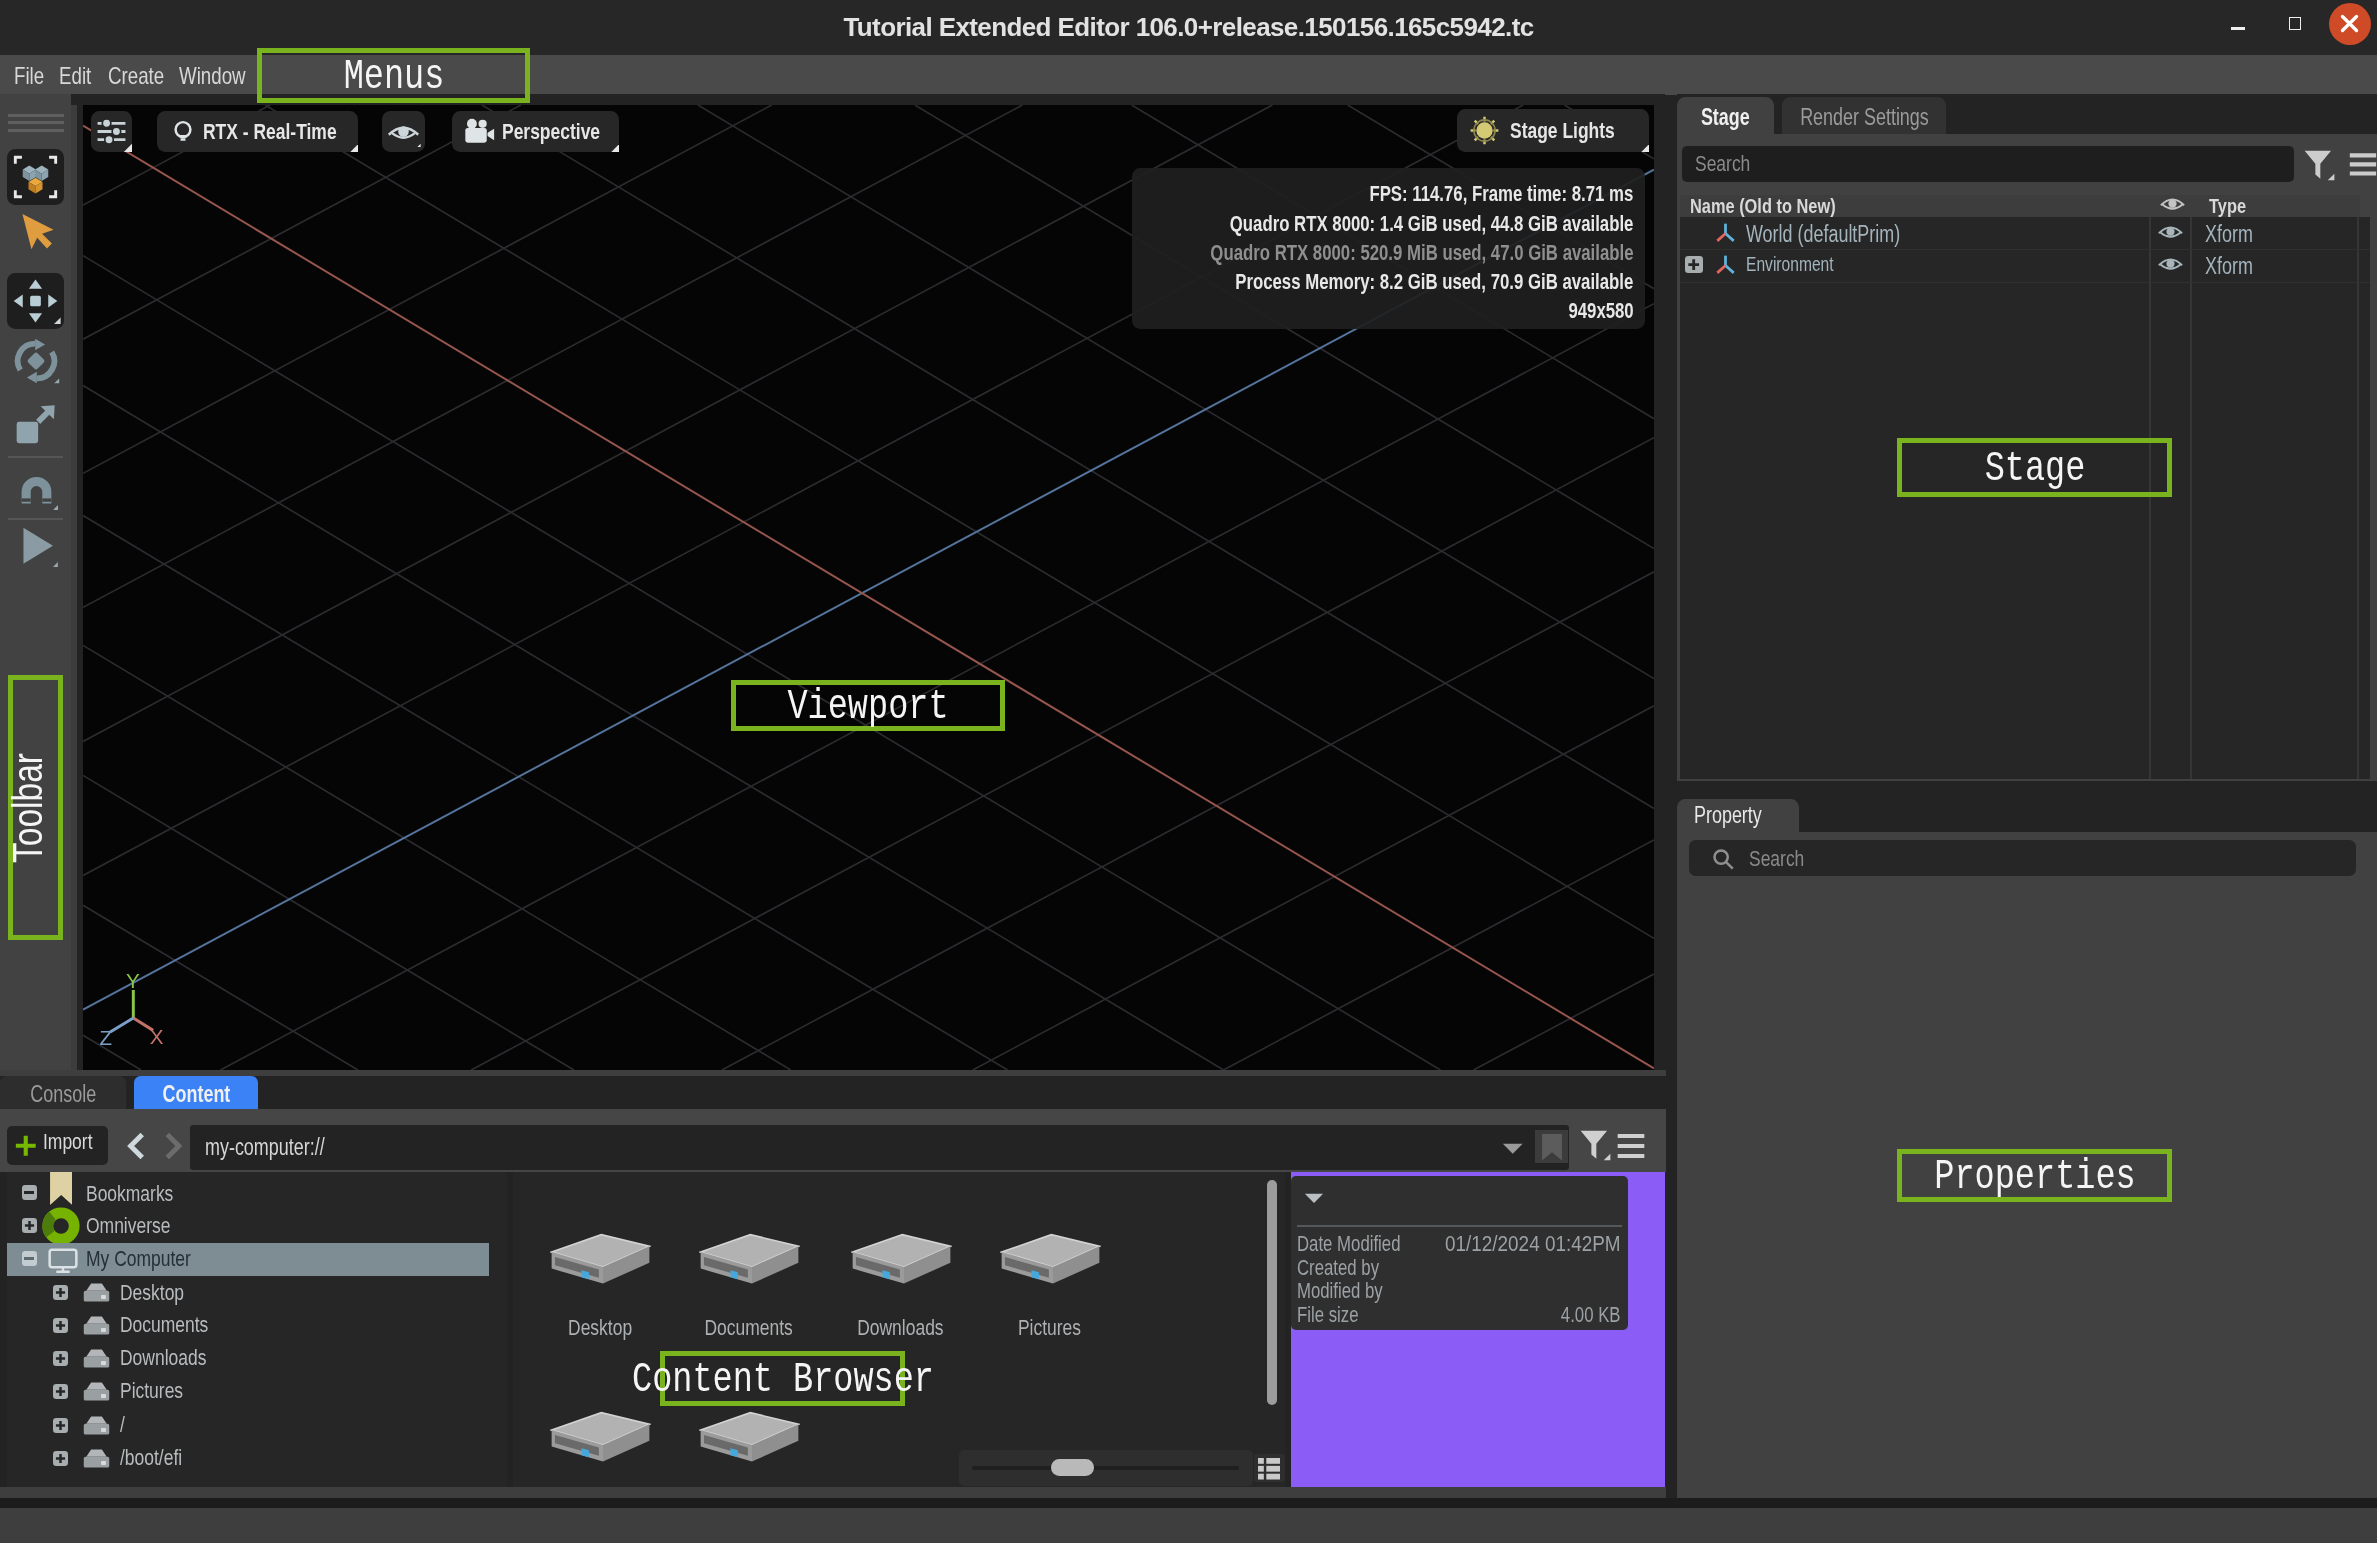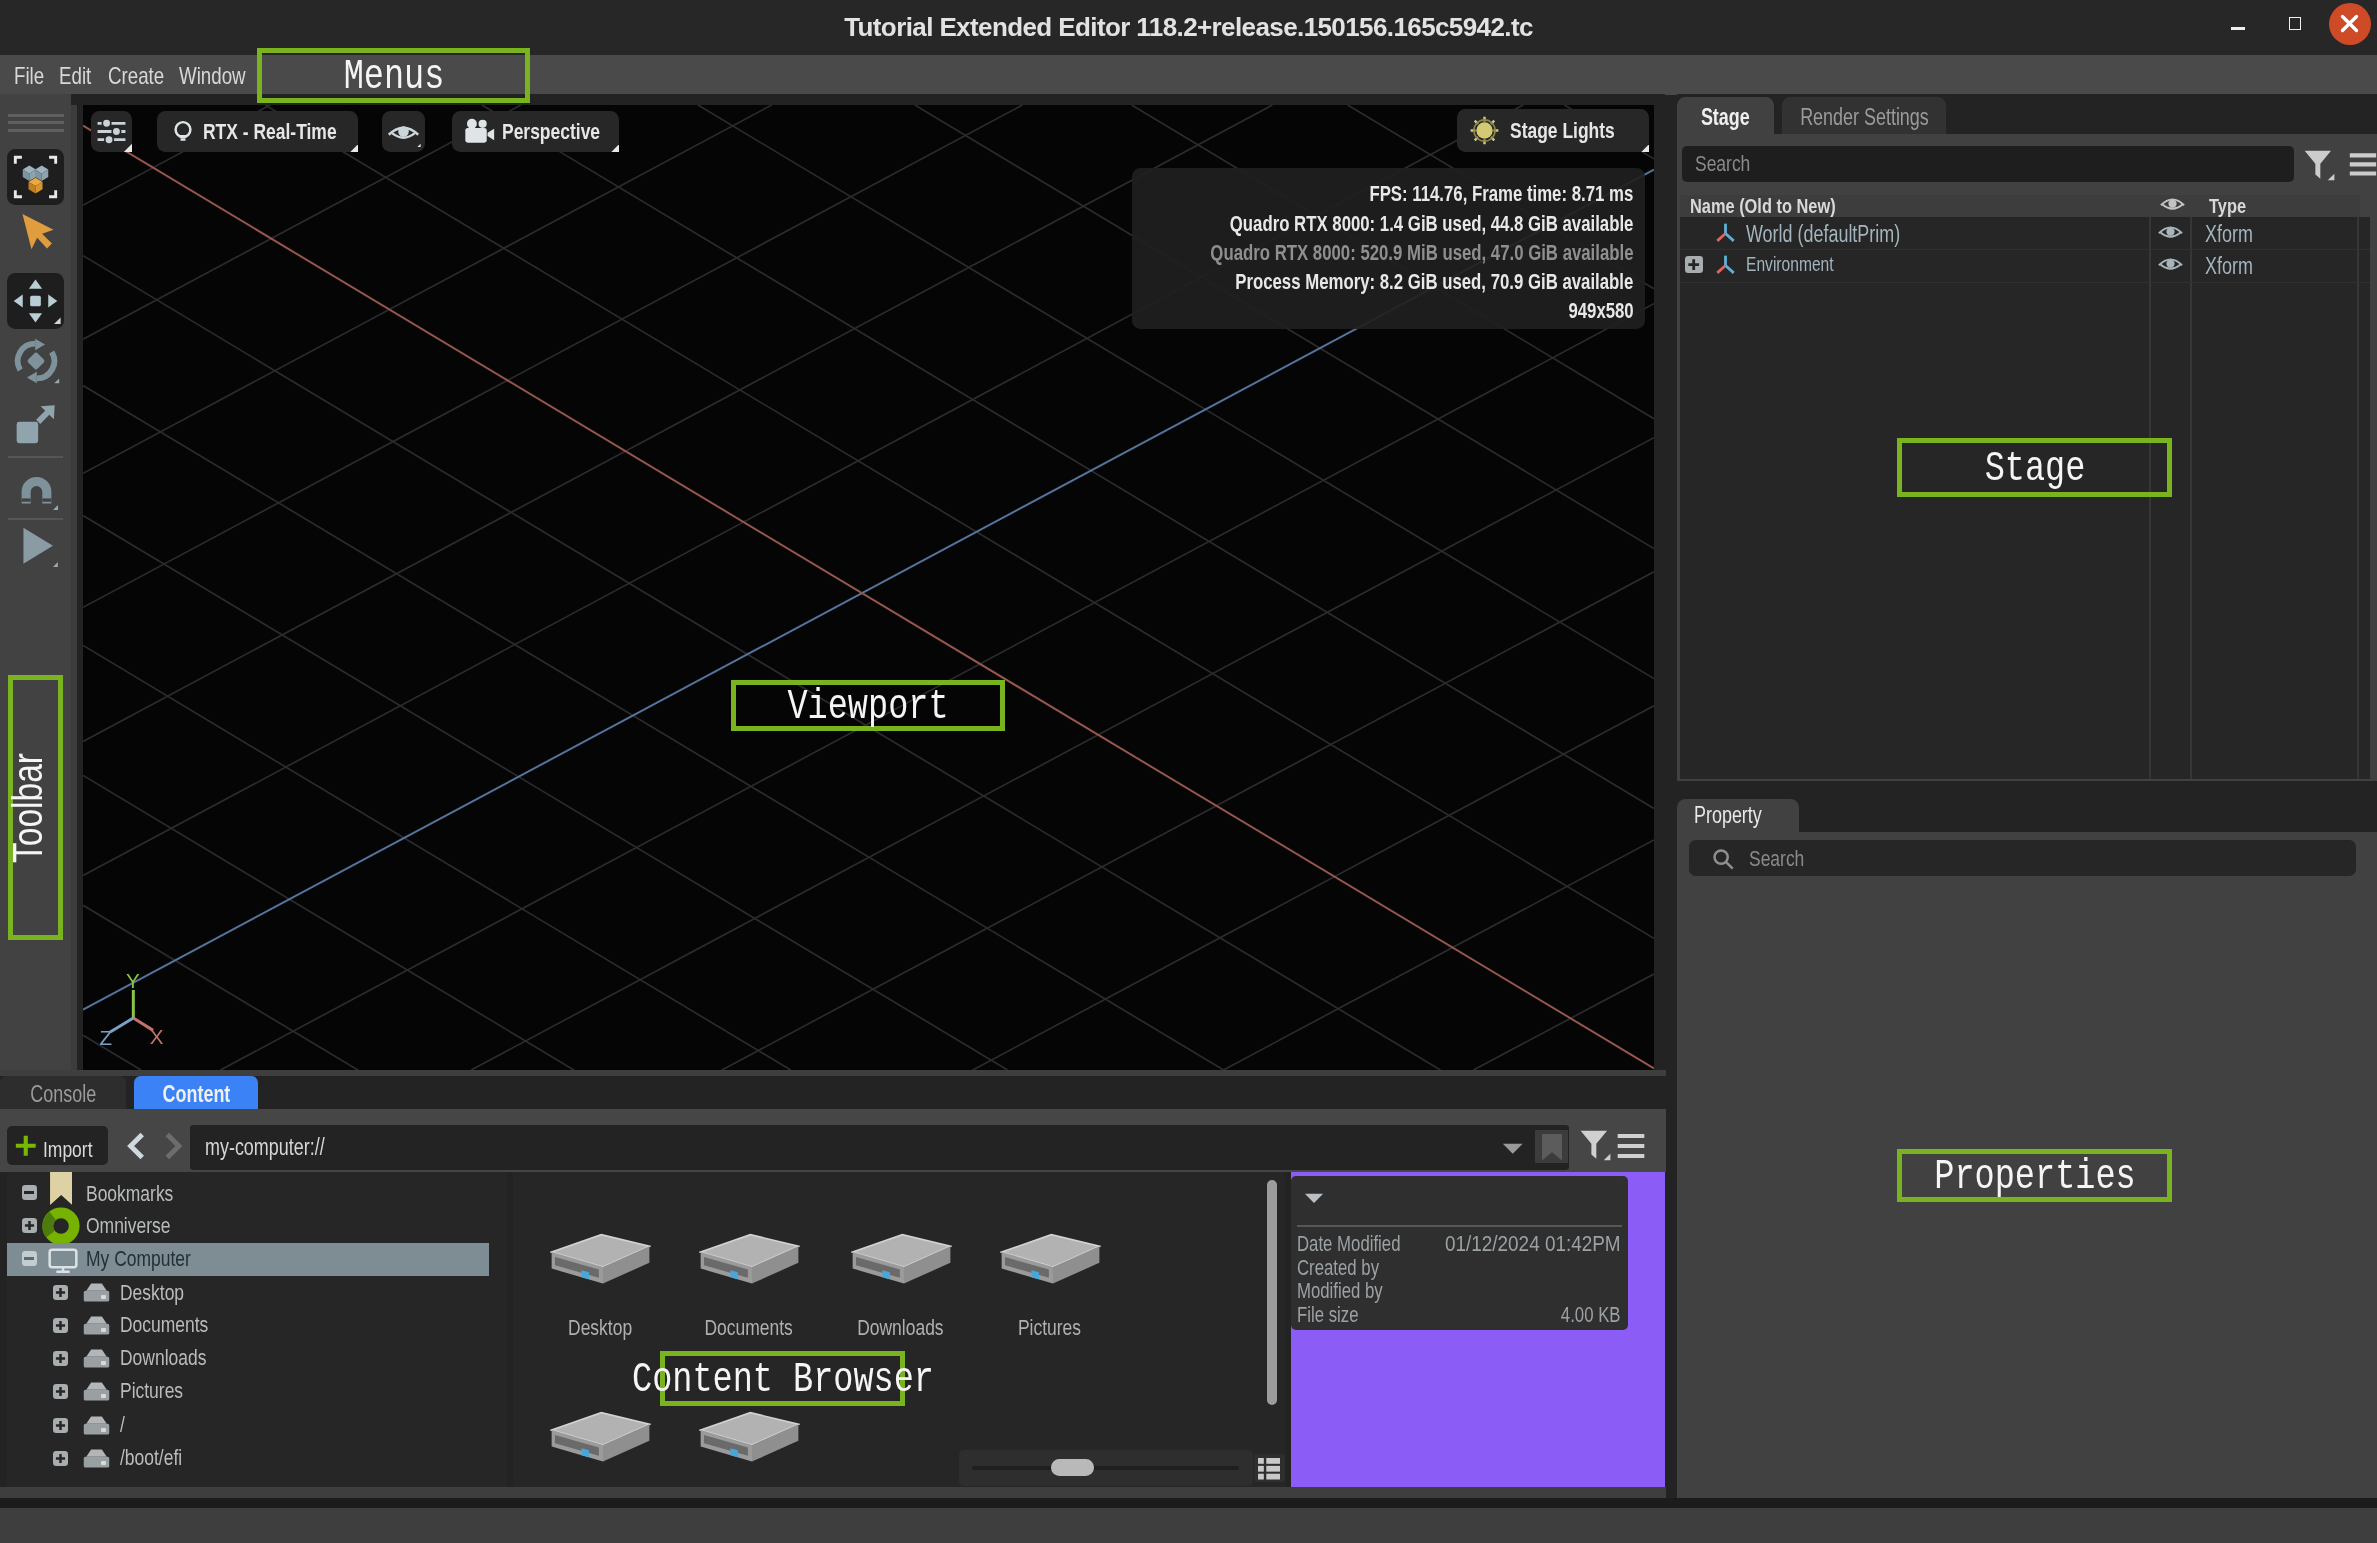--- a/index.html
+++ b/index.html
@@ -9,21 +9,21 @@
   .cx{display:inline-block;transform:scaleX(0.78);transform-origin:0 50%;white-space:nowrap;}
   .cxc{display:inline-block;transform:scaleX(0.78);transform-origin:50% 50%;white-space:nowrap;}
   .cxr{display:inline-block;transform:scaleX(0.78);transform-origin:100% 50%;white-space:nowrap;}
   .lbl{border:5.8px solid #79b41e;color:#f5f5f5;font-size:43px;font-family:Liberation Mono, monospace;}
   .cxm{position:absolute;left:50%;top:50%;transform:translate(-50%,-50%) scaleX(0.78);white-space:nowrap;}
 </style>
 </head>
 <body>
 
 <div class="abs" style="left:0;top:0;width:2377px;height:55px;background:#272727;">
-  <div class="abs" style="left:0;top:0;width:2377px;height:55px;text-align:center;line-height:55px;font-size:26px;font-weight:bold;color:#e2e2e2;letter-spacing:-0.6px;">Tutorial Extended Editor 118.2+release.150156.165c5942.tc</div>
+  <div class="abs" style="left:0;top:0;width:2377px;height:55px;text-align:center;line-height:55px;font-size:26px;font-weight:bold;color:#e2e2e2;letter-spacing:-0.6px;">Tutorial Extended Editor 106.0+release.150156.165c5942.tc</div>
   <div class="abs" style="left:2231px;top:27px;width:14px;height:2.5px;background:#efefef;"></div>
   <div class="abs" style="left:2289px;top:17.4px;width:12.4px;height:12.4px;border:1.7px solid #efefef;"></div>
   <div class="abs" style="left:2329px;top:2.5px;width:42px;height:42px;border-radius:50%;background:#cf4b28;"></div>
   <svg class="abs" style="left:2340px;top:14px;" width="19" height="19" viewBox="0 0 23 23">
       <path d="M3 3 L20 20 M20 3 L3 20" stroke="#fff" stroke-width="4" stroke-linecap="round"></path>
     </svg>
 </div>
 
 <div class="abs" style="left:0;top:55px;width:2377px;height:40px;background:#4a4a4a;color:#d8d8d8;font-size:24px;">
   <span class="abs cx" style="left:14px;top:6.6px;">File</span>
@@ -219,21 +219,21 @@
 <div class="abs" style="left:0;top:1076px;width:1666px;height:33px;background:#232323;">
   <div class="abs" style="left:0;top:0;width:126px;height:33px;background:#2d2d2d;border-radius:6.6px 6.6px 0 0;color:#9b9b9b;font-size:23px;text-align:center;line-height:36px;"><span class="cxc">Console</span></div>
   <div class="abs" style="left:134px;top:0;width:124px;height:33px;background:#3b82f6;border-radius:6.6px 6.6px 0 0;color:#f0f0f0;font-size:23px;font-weight:bold;text-align:center;line-height:36px;"><span class="cxc">Content</span></div>
 </div>
 
 <div class="abs" style="left:0;top:1109px;width:1666px;height:63px;background:#464646;">
   <div class="abs" style="left:6.6px;top:17.4px;width:101px;height:39px;background:#232323;border-radius:5px;">
     <svg class="abs" style="left:8.3px;top:9px;" width="21.5" height="21.5" viewBox="0 0 26 26">
         <path d="M13 1 V25 M1 13 H25" stroke="#76b900" stroke-width="5"></path>
       </svg>
-    <span class="abs" style="left:36px;top:11px;font-size:22.4px;color:#dadada;"><span class="cx">Import</span></span>
+    <span class="abs" style="left:36px;top:3px;font-size:22.4px;color:#dadada;"><span class="cx">Import</span></span>
   </div>
   <svg class="abs" style="left:124px;top:21.5px;" width="26.5" height="30" viewBox="0 0 32 36">
       <path d="M22 4 L8 18 L22 32" stroke="#cfd8dc" stroke-width="6" fill="none"></path>
     </svg>
   <svg class="abs" style="left:159px;top:21.5px;" width="26.5" height="30" viewBox="0 0 32 36">
       <path d="M10 4 L24 18 L10 32" stroke="#6c6c6c" stroke-width="6" fill="none"></path>
     </svg>
   <div class="abs" style="left:190px;top:15.7px;width:1379px;height:45px;background:#232323;border-radius:3.3px;">
     <span class="abs" style="left:15px;top:9px;font-size:23px;color:#d6d6d6;"><span class="cx">my-computer://</span></span>
     <svg class="abs" style="left:1312px;top:18px;" width="21.5" height="11.6" viewBox="0 0 26 14">

